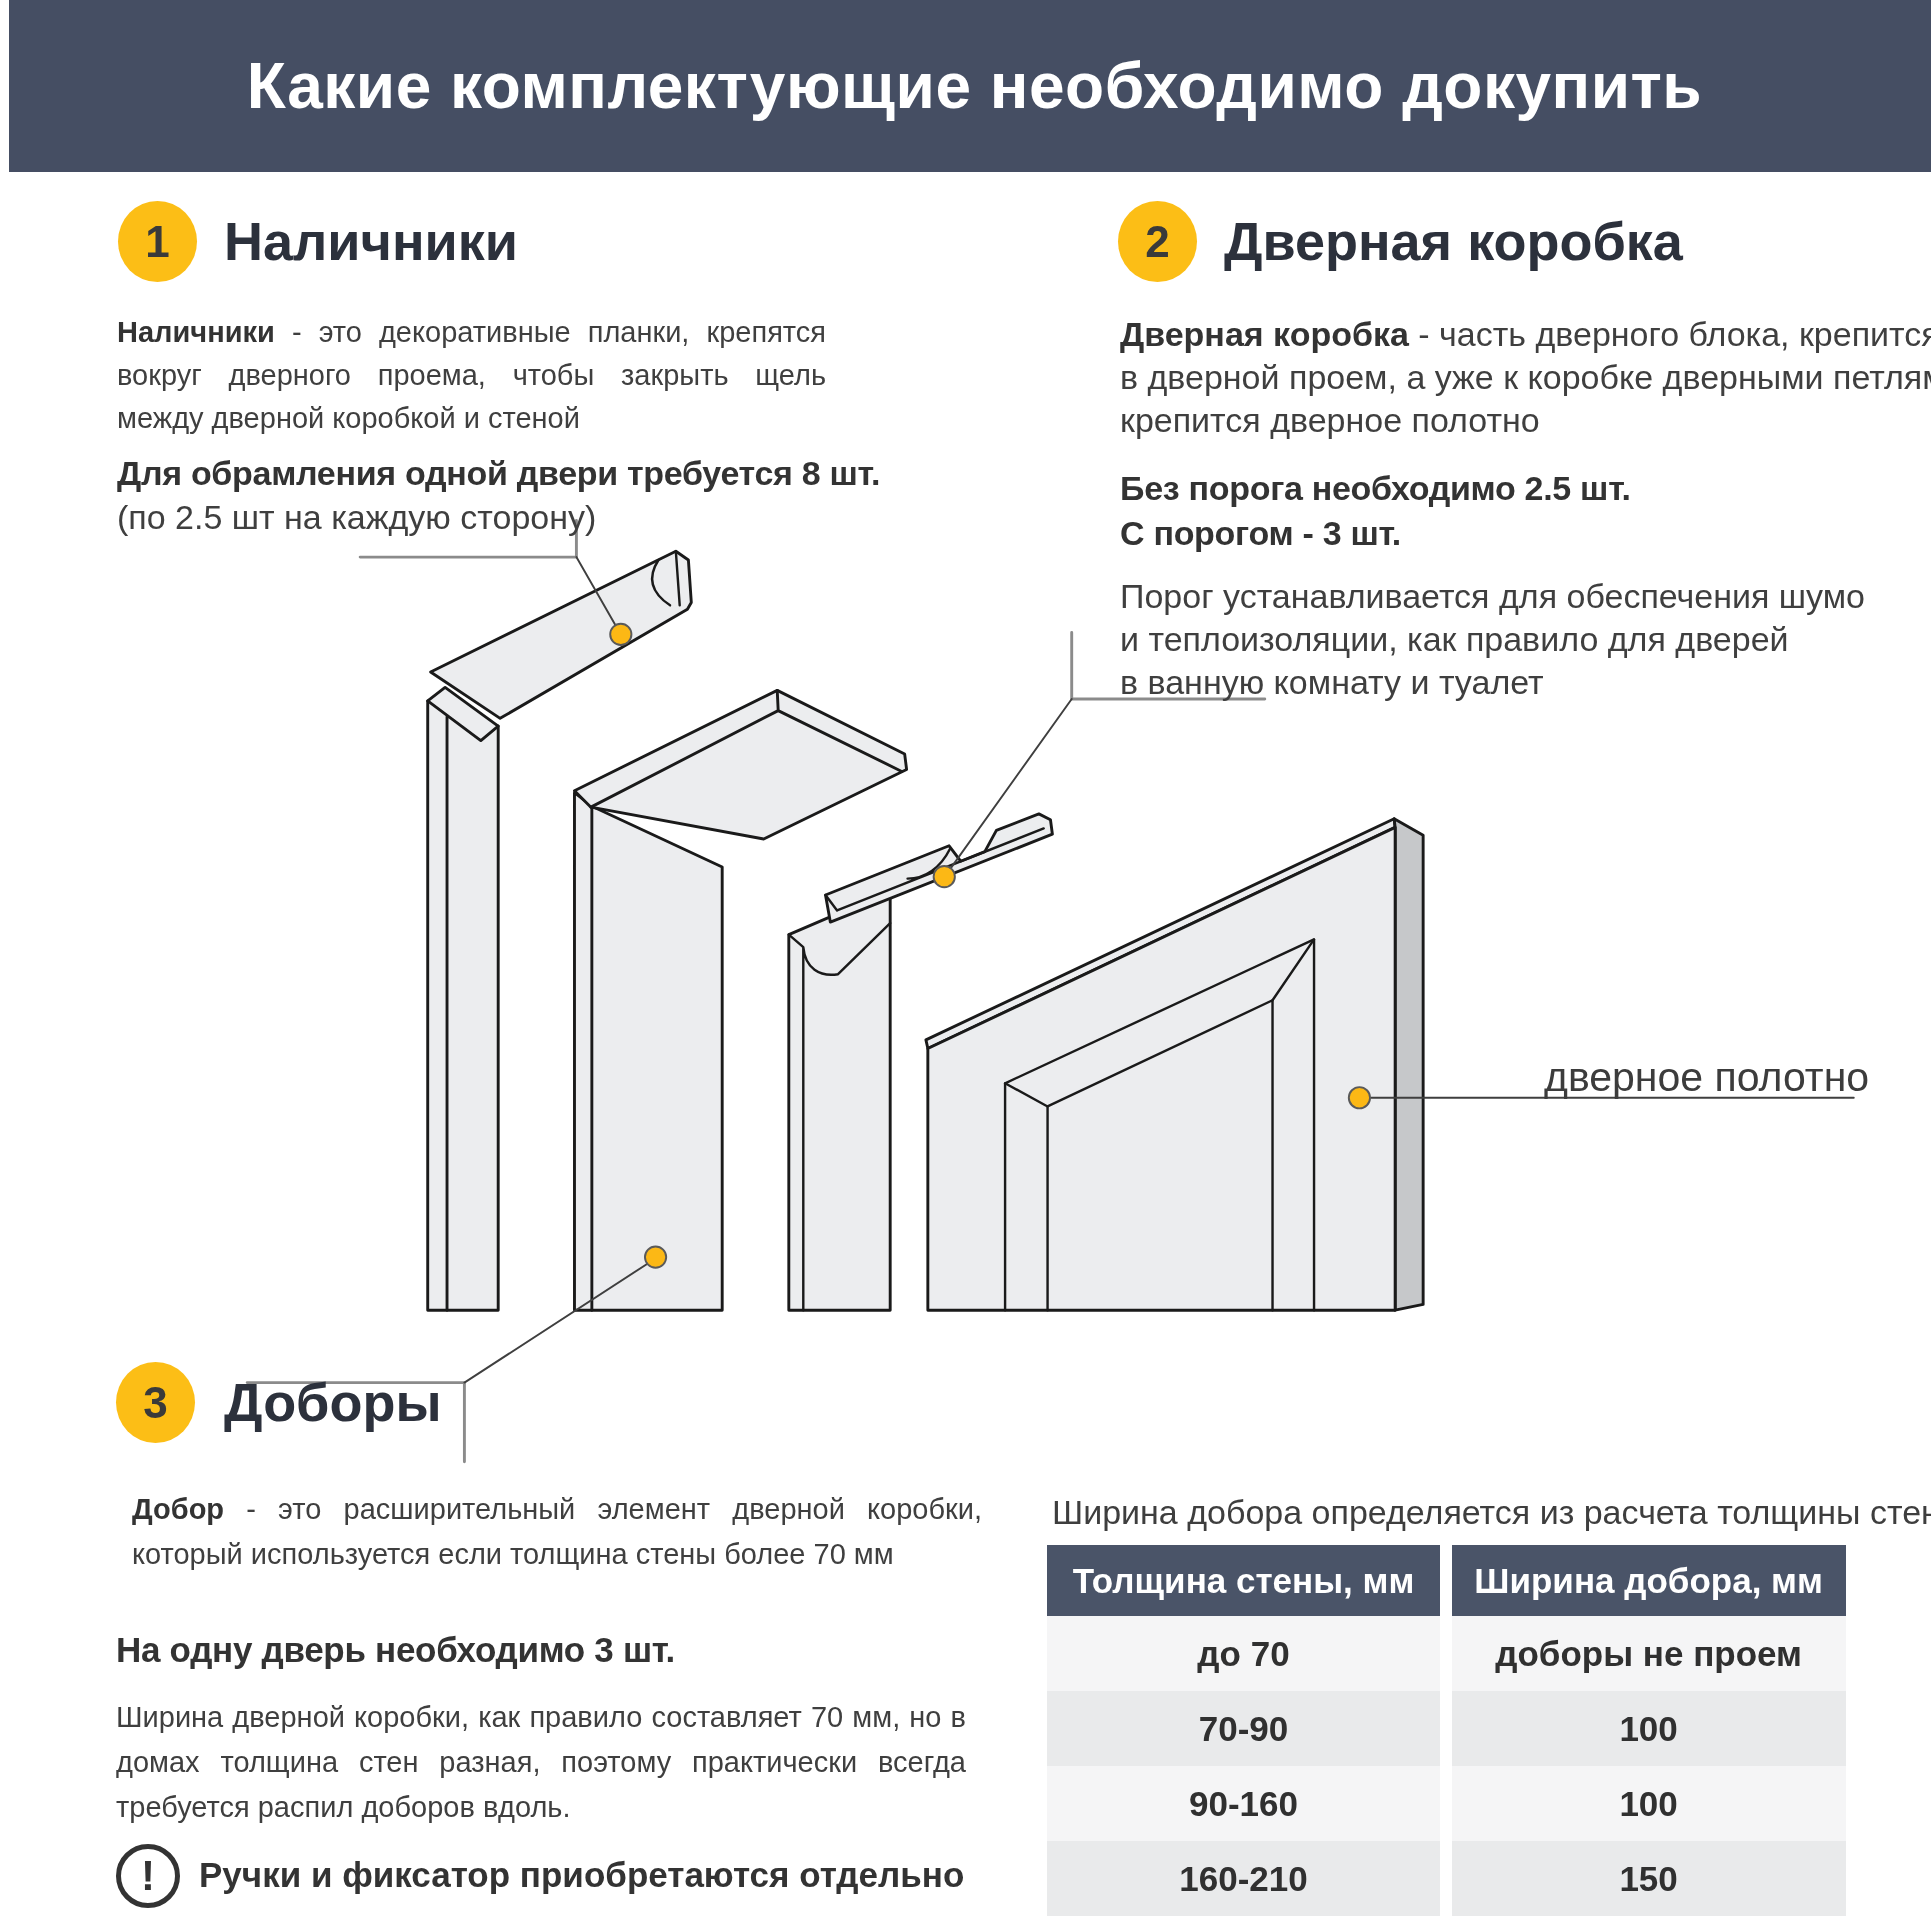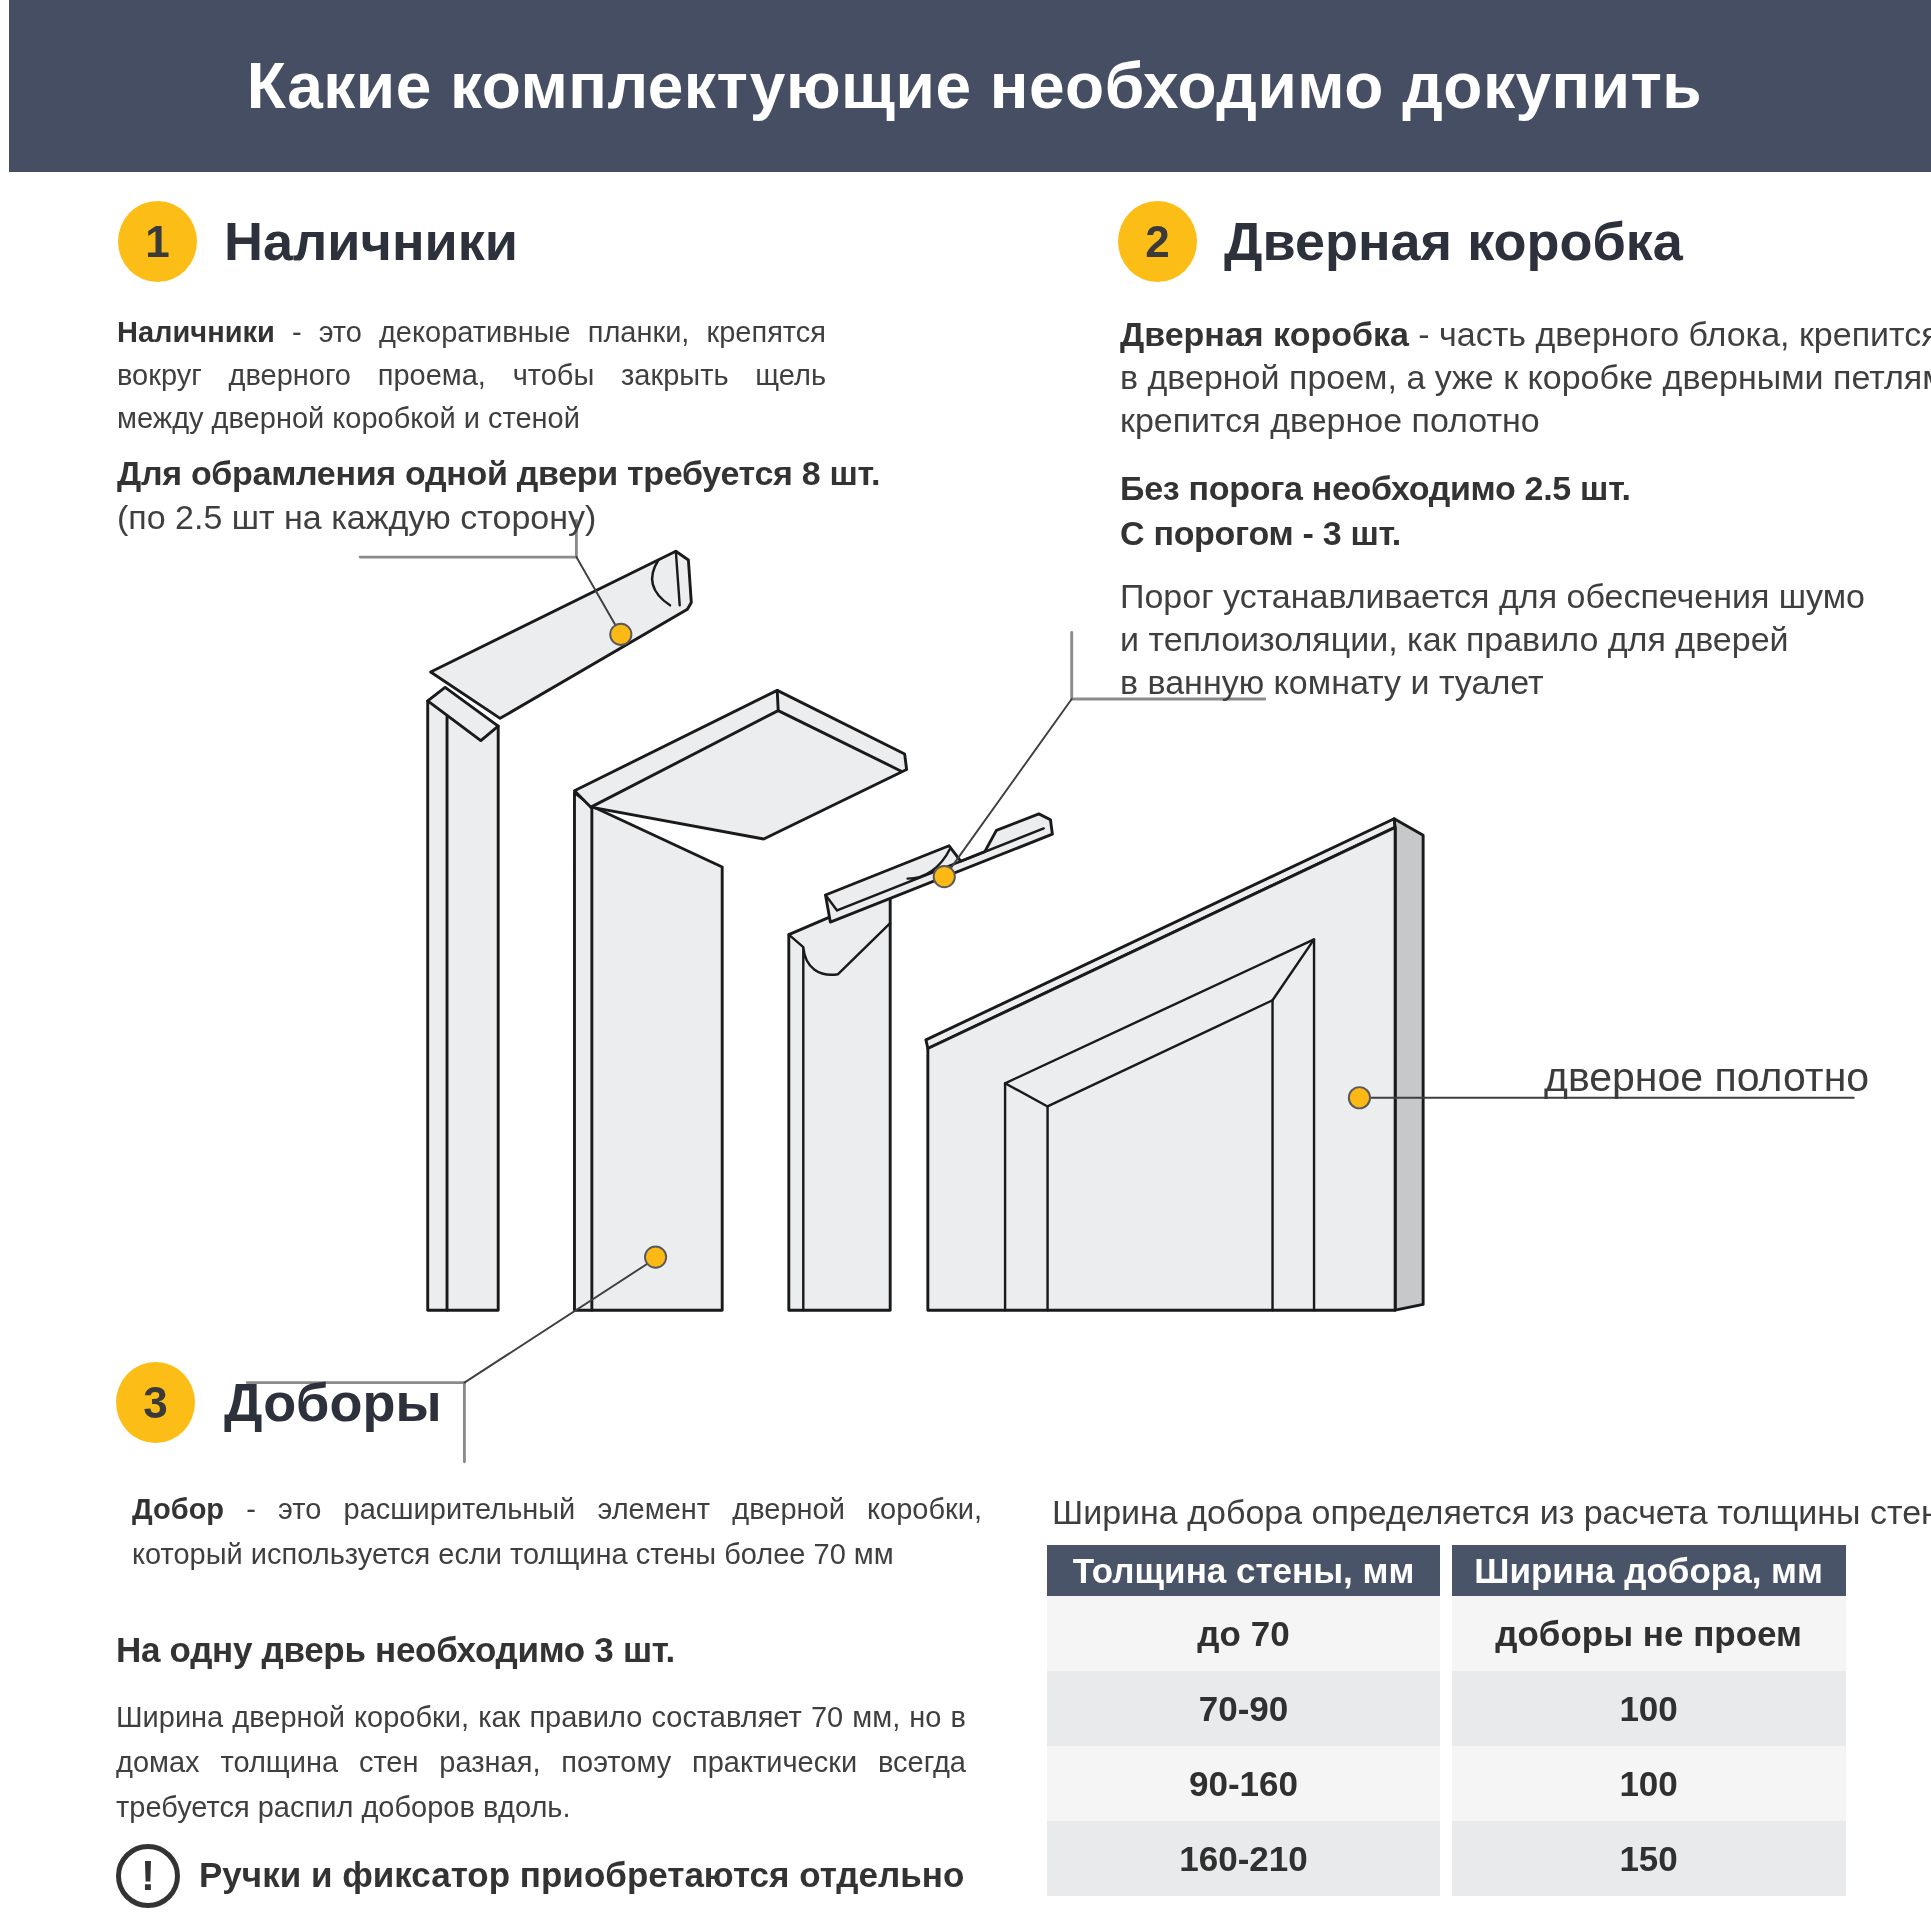--- a/index.html
+++ b/index.html
@@ -44,21 +44,21 @@
   .tbl-caption{font-size:34px;color:#3E3E3E;white-space:nowrap;}
   .tbl{
     left:1047px;top:1545px;width:798px;
     display:grid;grid-template-columns:393px 394px;column-gap:11.6px;row-gap:0;
   }
   .tbl .cell{
     display:flex;align-items:center;justify-content:center;
     font-size:35px;color:#303030;font-weight:bold;height:75px;
   }
   .tbl .head{
-    height:51px;background:#4A5468;color:#ffffff;font-weight:bold;
+    height:71px;background:#4A5468;color:#ffffff;font-weight:bold;
   }
   .bg-a{background:#F5F5F6;}
   .bg-b{background:#E9EAEB;}
   svg{display:block;}
 </style>
 </head>
 <body>
 
 <div class="page">
 

